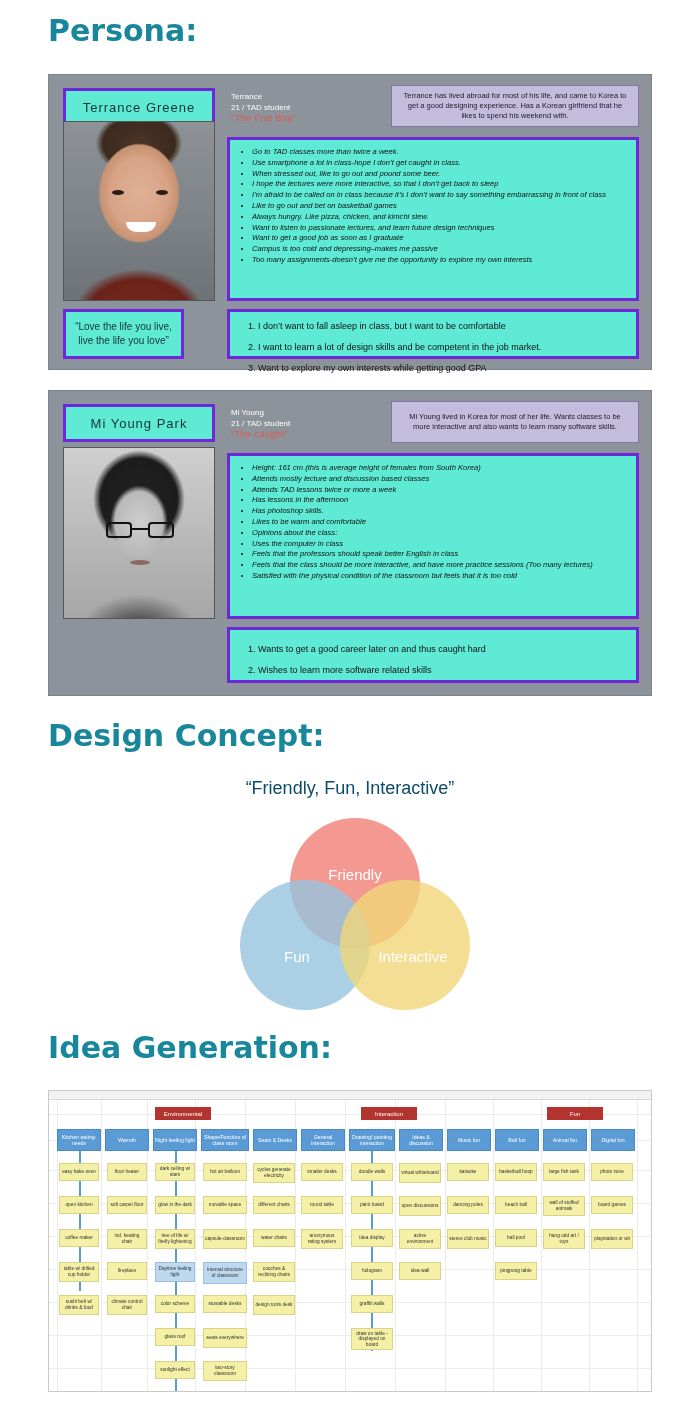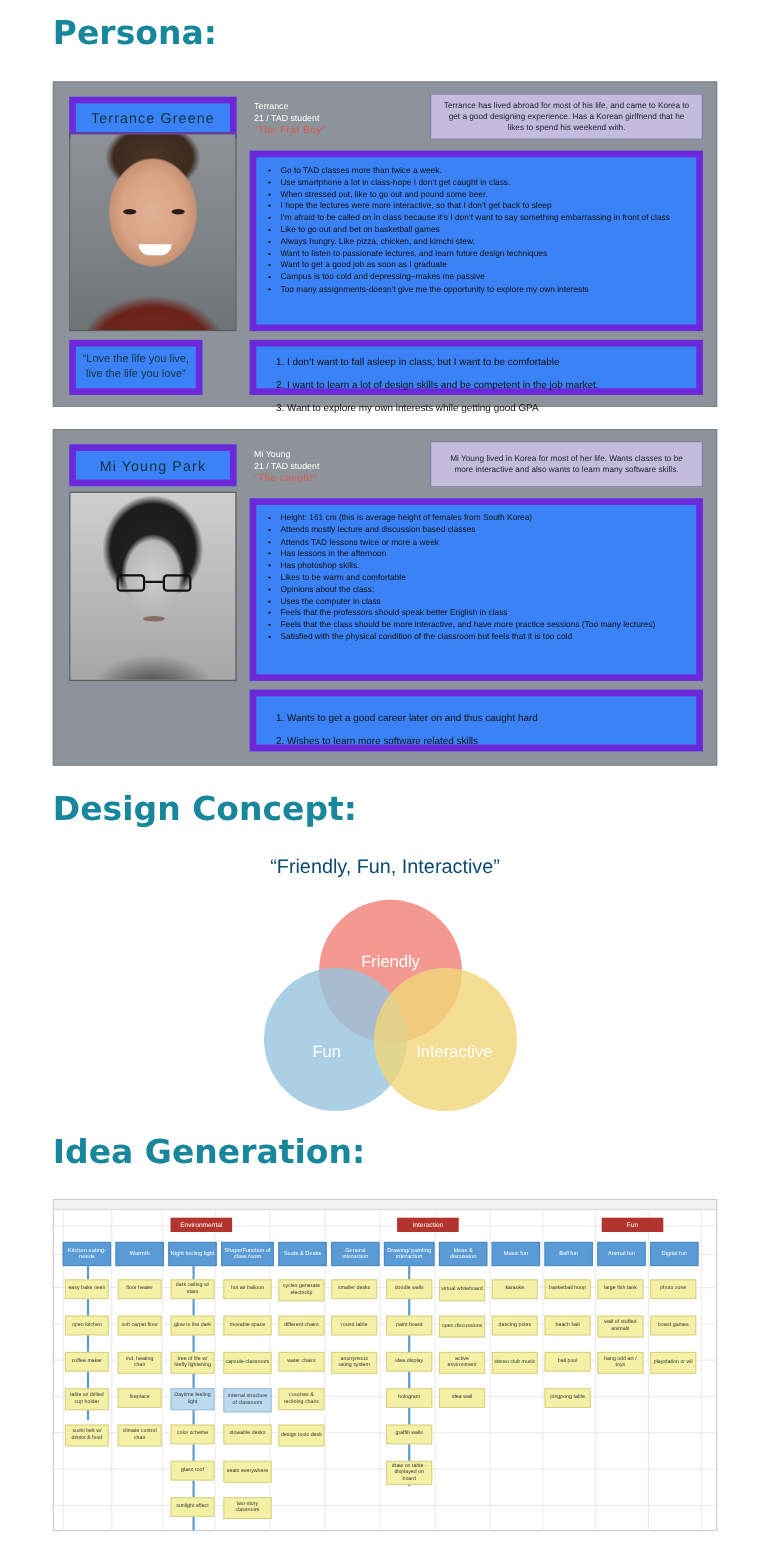--- a/index.html
+++ b/index.html
@@ -32,22 +32,22 @@
     left: 48px;
     width: 604px;
     background: #8d939a;
     border: 1px solid #7d838a;
   }
   #persona-panel-1 { top: 74px; height: 296px; }
   #persona-panel-2 { top: 390px; height: 306px; }
 
   .box {
     position: absolute;
-    border: 6px solid #6d28d9;
-    background: #3b82f6;
+    border: 3px solid #6d28d9;
+    background: #5eead4;
   }
   .name-box {
     display: flex; align-items: center; justify-content: center;
     font-size: 13px; color: #13333c;
     letter-spacing: 1px;
   }
   .meta-box {
     background: #8d939a;
     border: none;
     color: #ffffff;
@@ -78,21 +78,21 @@
   .photo .ph-inner { width: 100%; height: 100%; position: relative; }
 
   .bullets {
     font-size: 7.6px;
     line-height: 10.4px;
     color: #111;
     padding: 7px 8px 7px 4px;
     overflow: hidden;
   }
   .bullets ul { margin: 0; padding-left: 18px; }
-  .bullets li { margin: 0 0 0.4px 0; }
+  .bullets li { margin: 0 0 0.4px 0; font-style: italic; }
 
   .quote-box {
     display: flex; align-items: center; justify-content: center;
     text-align: center;
     font-size: 10px;
     line-height: 14px;
     color: #14333b;
     padding: 4px 6px;
   }
   .goals-box {

